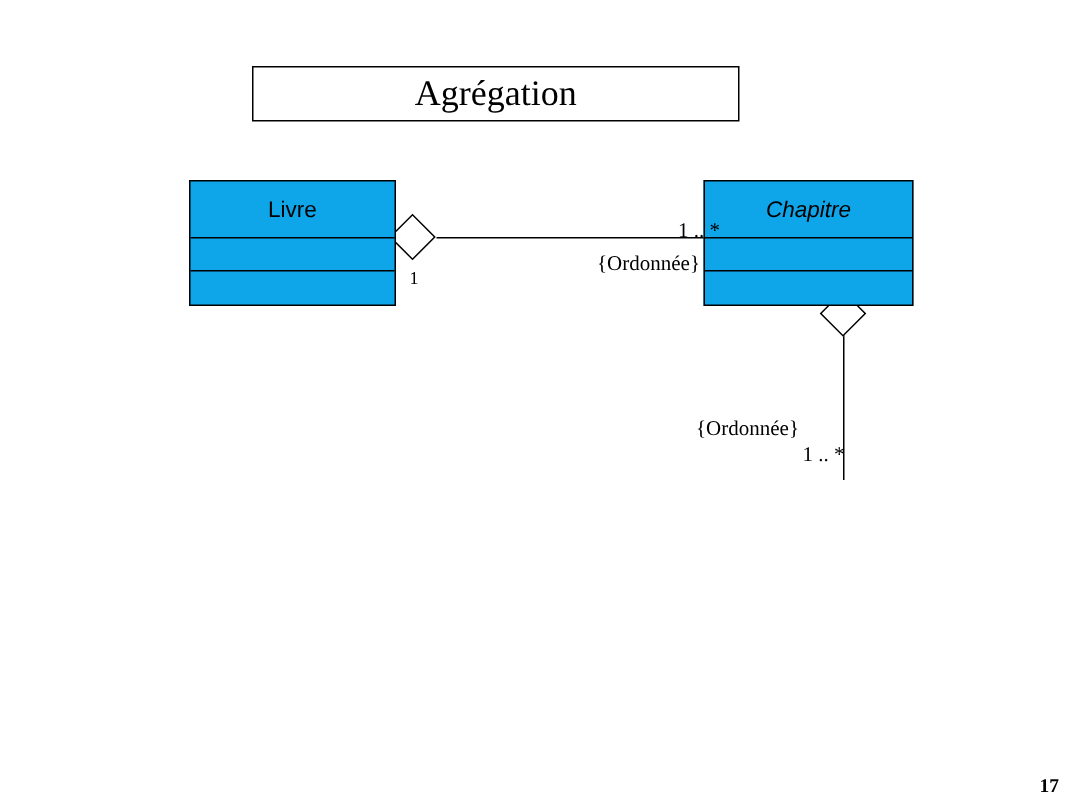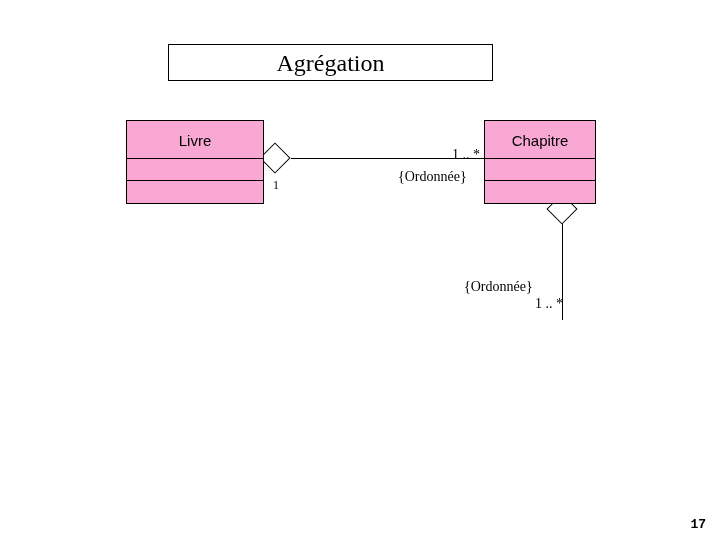--- a/index.html
+++ b/index.html
@@ -41,21 +41,21 @@
     font-family: "Liberation Serif", serif;
     font-size: 24px;
     color: #000000;
     line-height: 1.1;
   }
 
   
   .uml-class {
     position: absolute;
     border: 1px solid #000000;
-    background: #f9a8d4;
+    background: #0ea5e9;
     box-sizing: border-box;
   }
   .uml-name {
     height: 38px;
     border-bottom: 1px solid #000000;
     box-sizing: border-box;
     position: relative;
   }
   .uml-name span {
     position: absolute;
@@ -71,21 +71,21 @@
     height: 22px;
     border-bottom: 1px solid #000000;
     box-sizing: border-box;
   }
   .uml-ops {
     height: 22px;
     box-sizing: border-box;
   }
 
   #class-livre { left: 126px; top: 120px; width: 138px; }
-  #class-chapitre { left: 484px; top: 120px; width: 112px; }
+  #class-chapitre { left: 469px; top: 120px; width: 140px; font-style: italic; }
   #class-paragraphe { left: 492px; top: 320px; width: 139px; }
 
   
   .line {
     position: absolute;
     background: #000000;
   }
   .line-h { height: 1px; }
   .line-v { width: 1px; }
 
@@ -125,21 +125,21 @@
   #mult-chapitre { left: 452px; top: 147px; }
   #ord-chapitre { left: 398px; top: 169px; }
   #ord-paragraphe { left: 464px; top: 279px; }
   #mult-paragraphe { left: 535px; top: 296px; }
 
   
   #slide-number {
     position: absolute;
     right: 14px;
     bottom: 8px;
-    font-family: Liberation Mono, monospace;
+    font-family: Liberation Serif, serif;
     font-size: 13px;
     font-weight: bold;
     color: #000000;
   }
 </style>
 </head>
 <body>
 
 <div id="slide">
 

